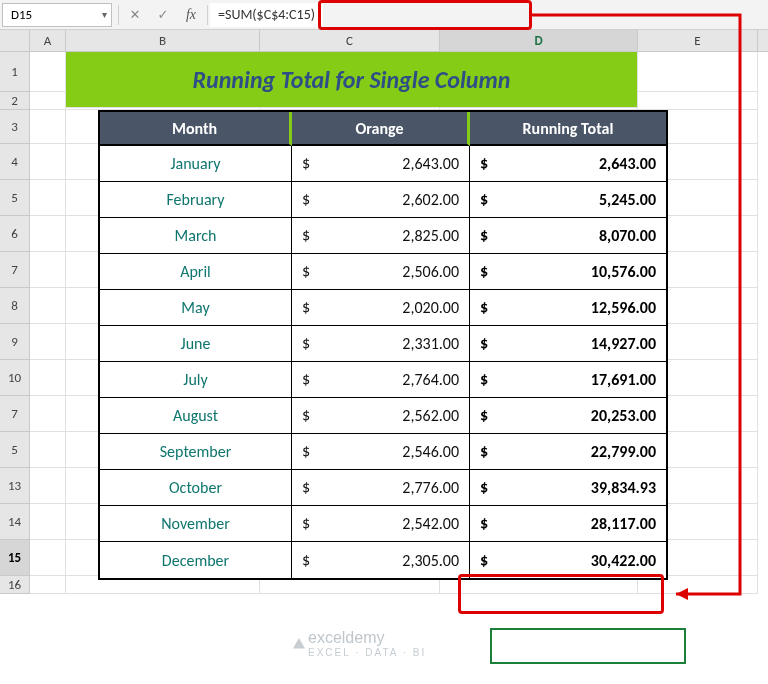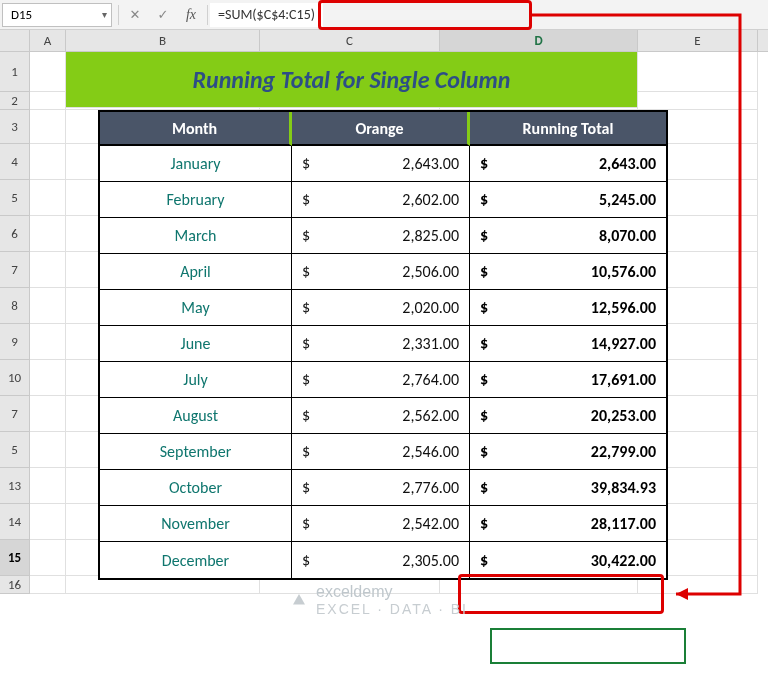--- a/index.html
+++ b/index.html
@@ -161,27 +161,27 @@
   .sel-outline {
     position:absolute;
     left:460px; top:576px;
     width:196px; height:36px;
     border:2px solid #1a7f37;
     pointer-events:none;
   }
   
   .watermark {
     position:absolute;
-    left:290px; top:583px;
+    left:290px; top:629px;
     font-size:16px; color:#bfc7cc;
     font-family:Arial,sans-serif;
-    display:flex; align-items:center; gap:8px;
+    display:flex; align-items:center; gap:0;
     pointer-events:none;
   }
-  .watermark .sub { font-size:14px; letter-spacing:2px; display:block; color:#c7cdd1;}
+  .watermark .sub { font-size:10px; letter-spacing:2px; display:block; color:#c7cdd1;}
   .wm-icon { width:18px;height:18px; }
 </style>
 </head>
 <body>
 
 <div class="formula-bar">
   <div class="name-box">
     <span>D15</span>
     <span class="dd">▾</span>
   </div>

